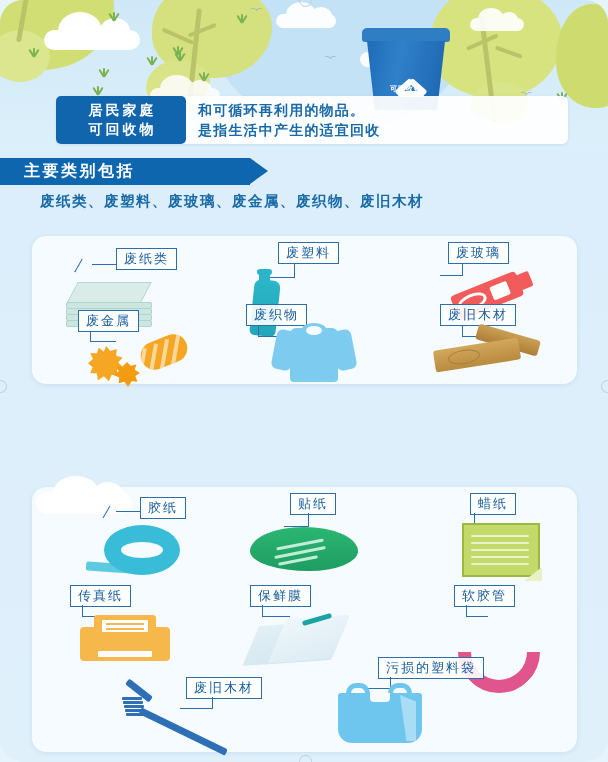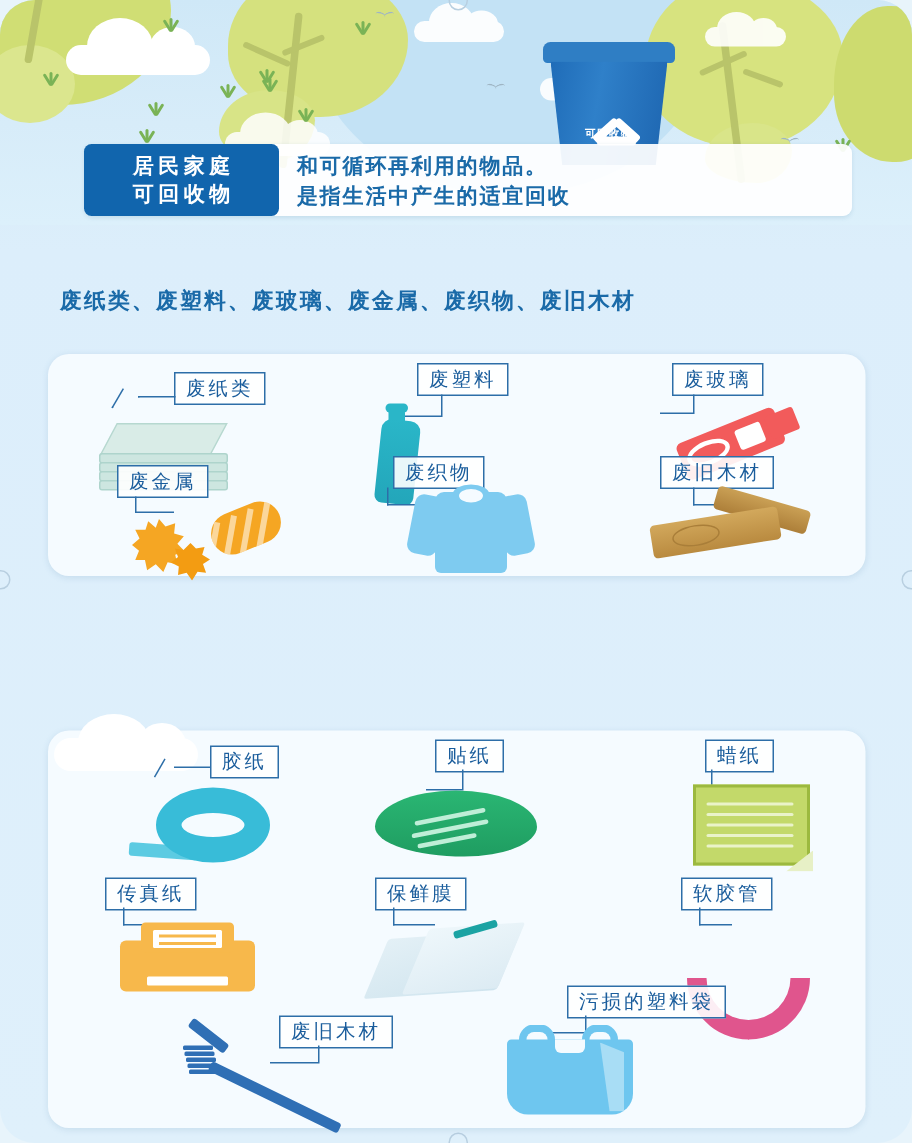--- a/index.html
+++ b/index.html
@@ -365,20 +365,21 @@
     <div class="define-tag">
       <span>居民家庭</span>
       <span>可回收物</span>
     </div>
     <div class="define-text">
       <span>和可循环再利用的物品。</span>
       <span>是指生活中产生的适宜回收</span>
     </div>
   </div>
 
+  <div class="banner b1">主要类别包括</div>
   <div class="para p1">废纸类、废塑料、废玻璃、废金属、废织物、废旧木材</div>
 
   <div class="card card1">
 
     <div class="item" style="left:26px;top:12px">
       <div style="position:absolute;left:58px;top:0"><span class="tag">废纸类</span></div>
       <div class="leader" style="left:34px;top:16px;width:24px;height:0"></div>
       <div class="leader" style="left:20px;top:10px;width:0;height:14px;transform:rotate(30deg)"></div>
       <div class="art paper-stack" style="left:8px;top:34px">
         <div class="top"></div>
@@ -422,21 +423,21 @@
         <div class="can">
             <i></i>
             <i style="left:6px"></i>
             <i style="left:18px"></i>
             <i style="left:30px"></i>
           </div>
       </div>
     </div>
 
     <div class="item" style="left:196px;top:68px">
-      <div style="position:absolute;left:34px;top:0"><span class="tag">废织物</span></div>
+      <div style="position:absolute;left:18px;top:0"><span class="tag">废织物</span></div>
       <div class="leader" style="left:30px;top:21px;width:0;height:12px;border-bottom:none"></div>
       <div class="leader" style="left:30px;top:32px;width:28px;height:0;border-left:none"></div>
       <div class="art sweater" style="left:44px;top:16px">
         <div class="sl l"></div>
           <div class="sl r"></div>
         <div class="torso"></div>
           <div class="collar"></div>
           <div class="neckhole"></div>
       </div>
     </div>

